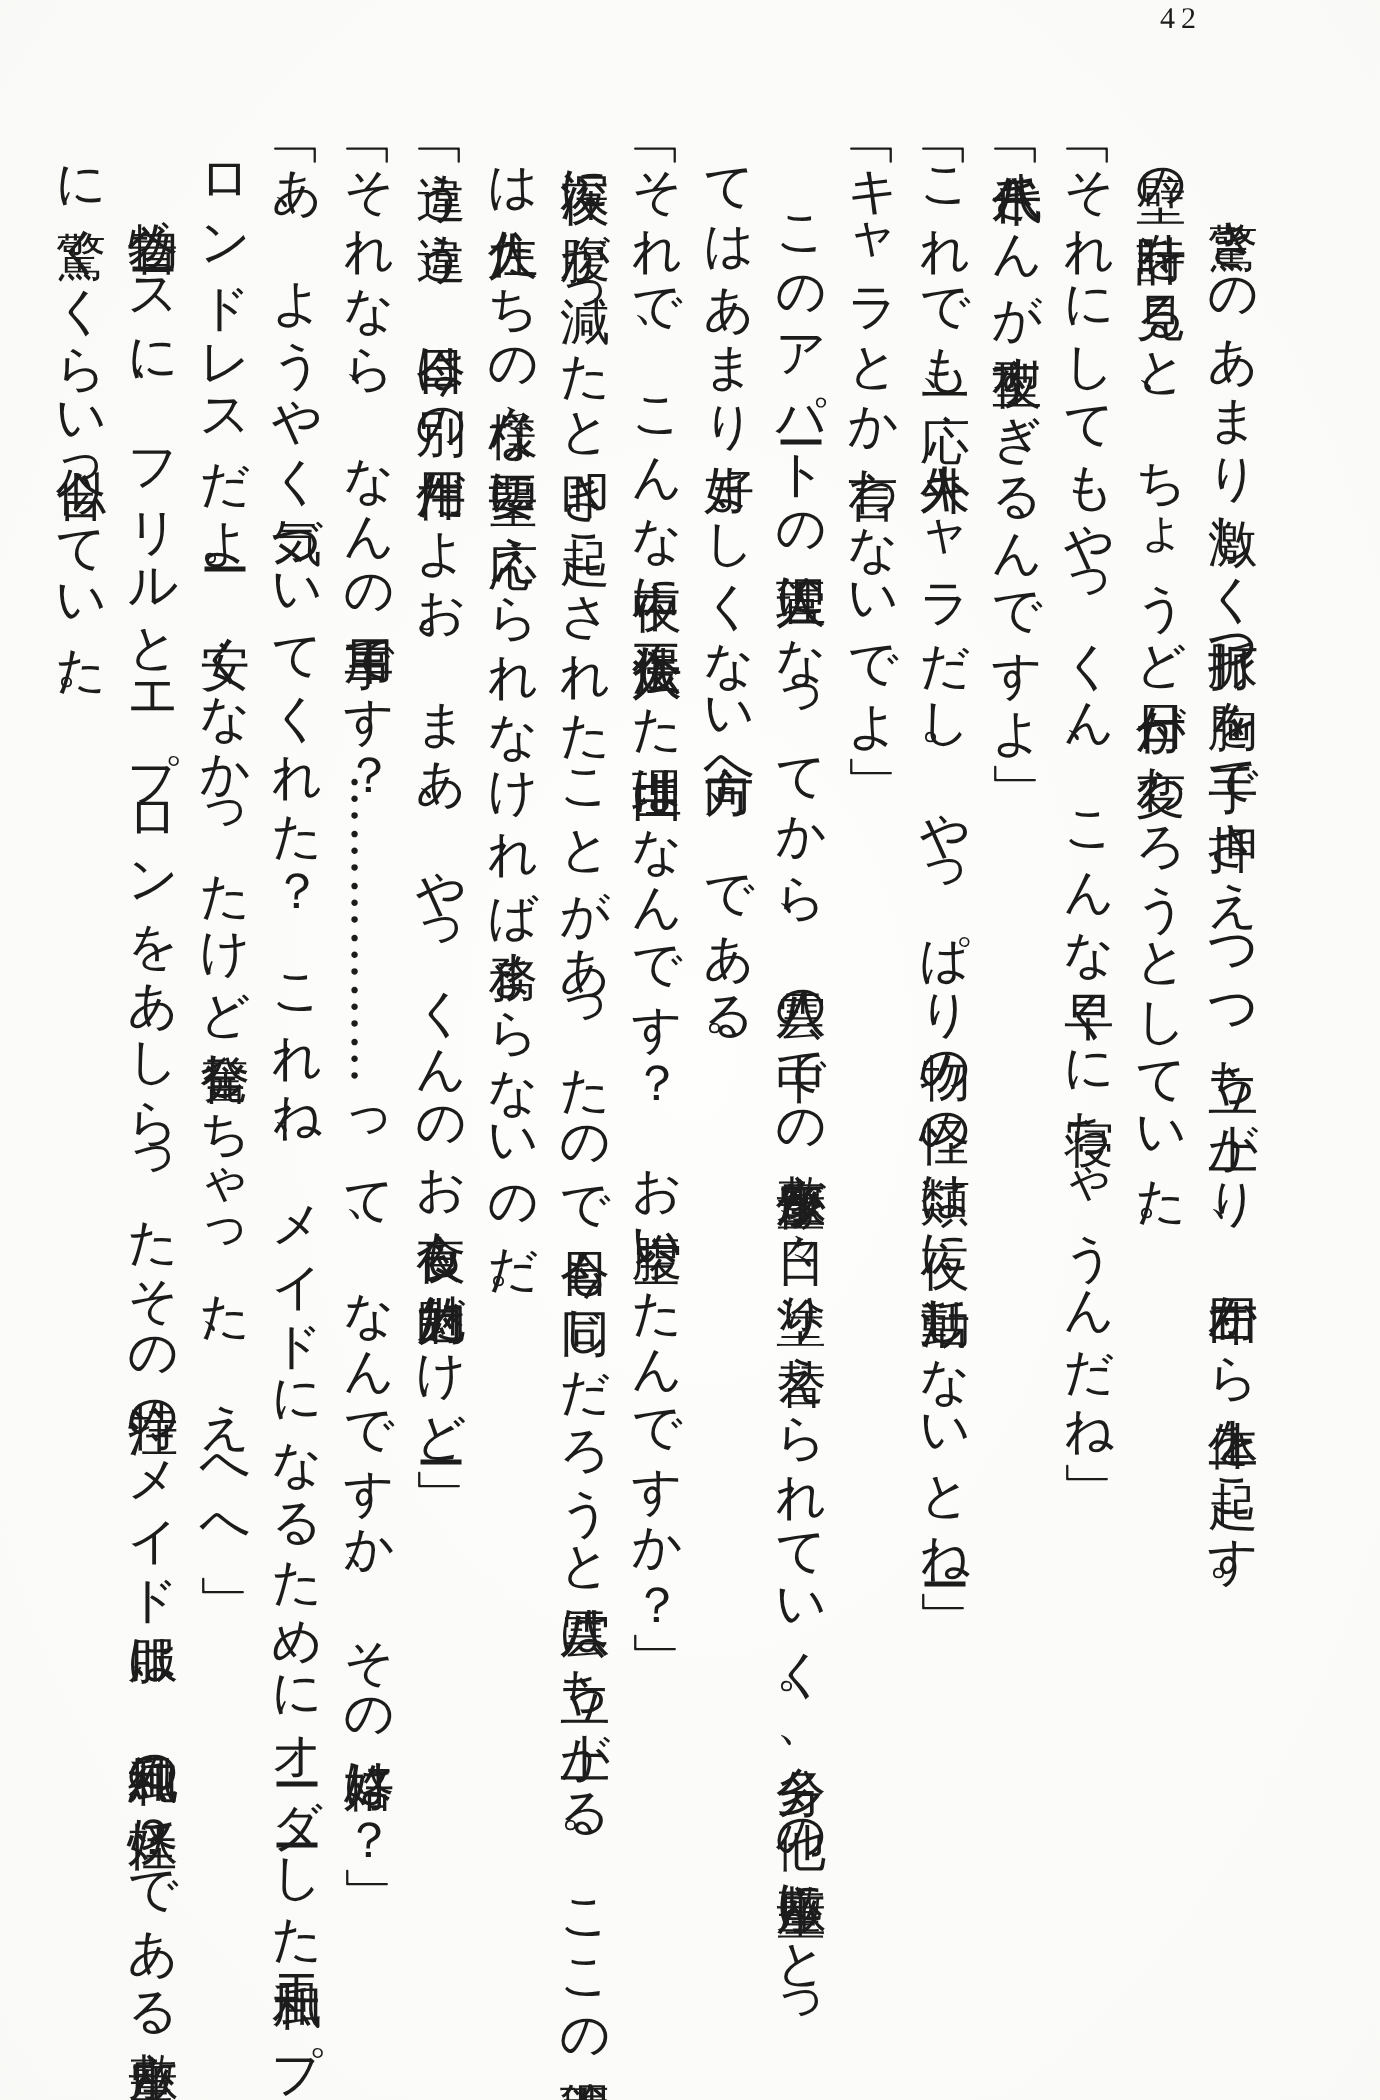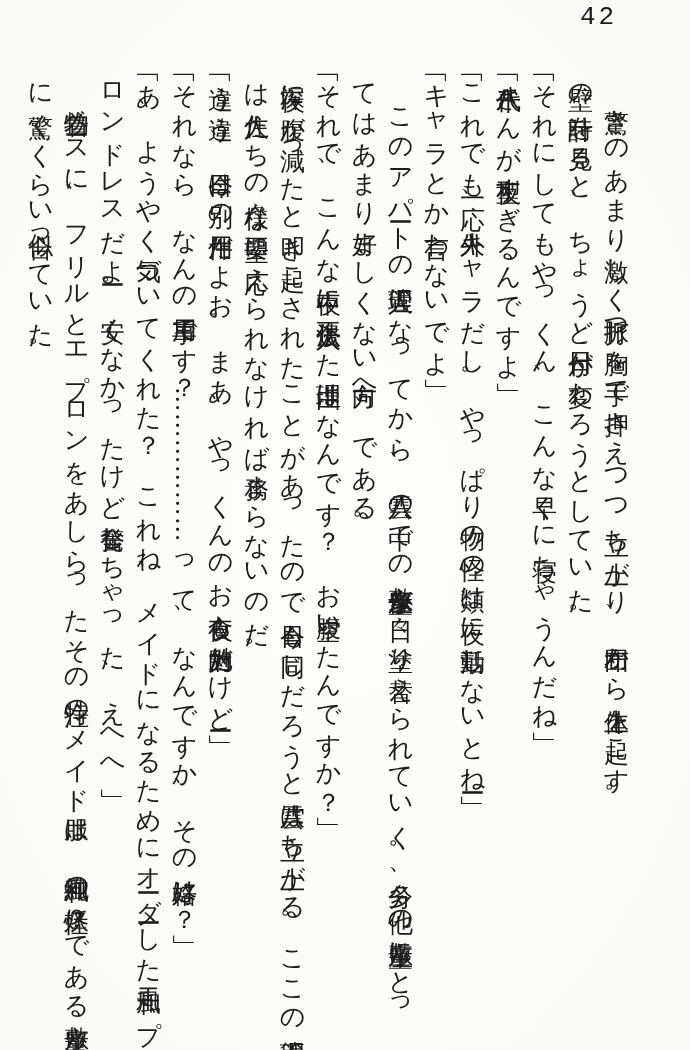--- a/index.html
+++ b/index.html
@@ -18,24 +18,24 @@
     position: absolute;
     inset: 0;
     background:
       radial-gradient(ellipse at 50% 50%, rgba(255,255,255,0.6), rgba(240,240,236,0.25)),
       #fcfcfa;
   }
   .page-number {
     position: absolute;
     top: 2px;
     left: 580px;
-    font-size: 26px;
+    font-size: 15px;
     letter-spacing: 3px;
     color: #1b1b1b;
-    font-family: Liberation Mono, monospace;
+    font-family: Liberation Serif, serif;
   }
   .text-area {
     position: absolute;
     top: 66px;
     right: 56px;
     width: 612px;
     height: 972px;
     writing-mode: vertical-rl;
     text-orientation: mixed;
     font-size: 25px;

